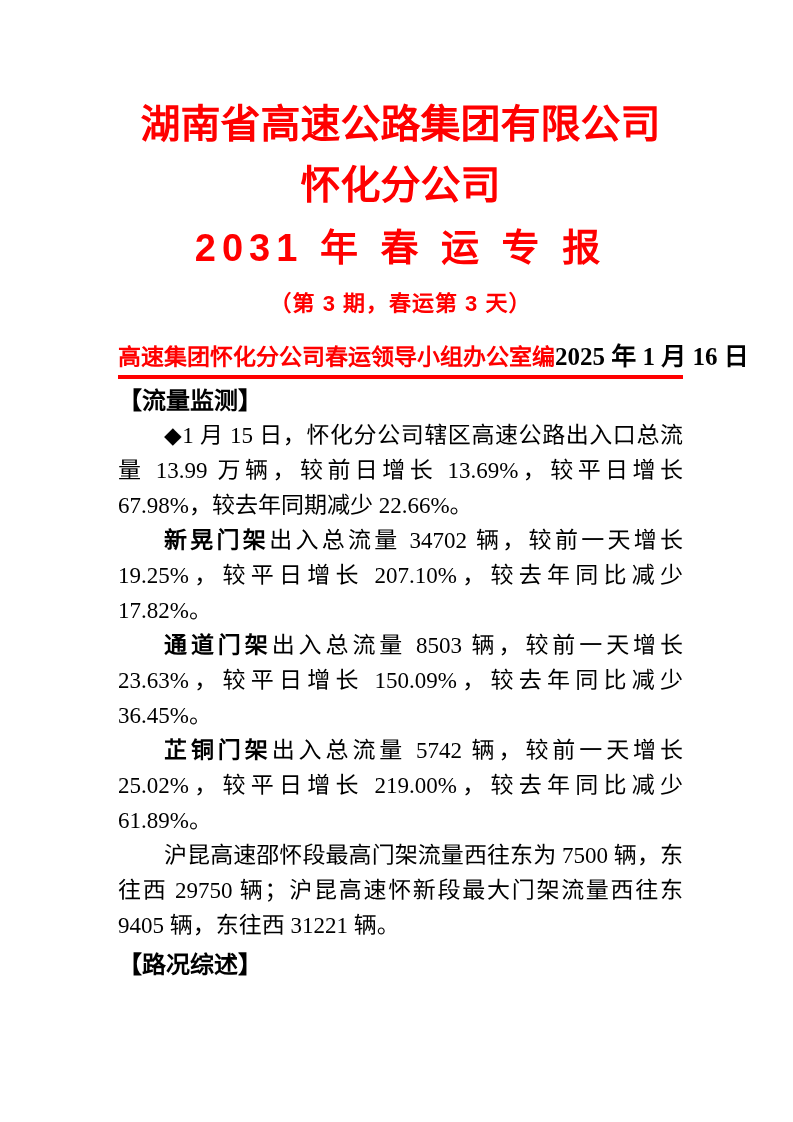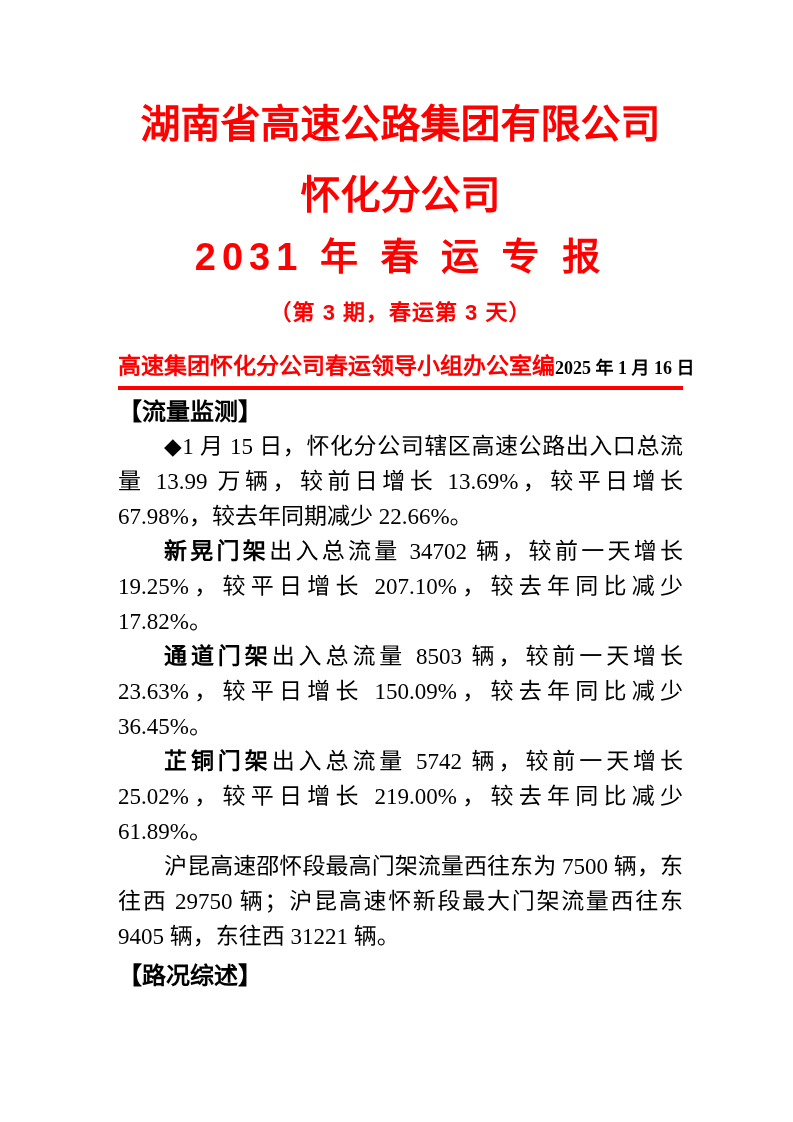--- a/index.html
+++ b/index.html
@@ -18,21 +18,21 @@
   .title1, .title2 {
     font-family: "Liberation Sans", "DejaVu Sans", sans-serif;
     font-weight: 700;
     color: #ff0000;
     text-align: center;
     font-size: 40px;
     line-height: 44px;
     margin: 0;
   }
   .title1 { padding-top: 102px; }
-  .title2 { margin-top: 27px; }
+  .title2 { margin-top: 18px; font-family: Liberation Serif, serif; }
   .title3 {
     font-family: "Liberation Sans", "DejaVu Sans", sans-serif;
     font-weight: 700;
     color: #ff0000;
     text-align: center;
     font-size: 38px;
     line-height: 42px;
     letter-spacing: 6px;
     margin: 19px 0 0 0;
     white-space: nowrap;
@@ -58,21 +58,21 @@
     font-weight: 700;
     color: #ff0000;
     font-size: 23px;
     line-height: 26px;
     white-space: nowrap;
   }
   .masthead-date {
     font-family: "Liberation Serif", "DejaVu Serif", serif;
     font-weight: 700;
     color: #000000;
-    font-size: 18px;
+    font-size: 25px;
     line-height: 26px;
     white-space: nowrap;
   }
   .red-rule {
     margin-top: 5px;
     height: 4px;
     background: #ff0000;
   }
   .section-heading {
     font-family: "Liberation Sans", "DejaVu Sans", sans-serif;

